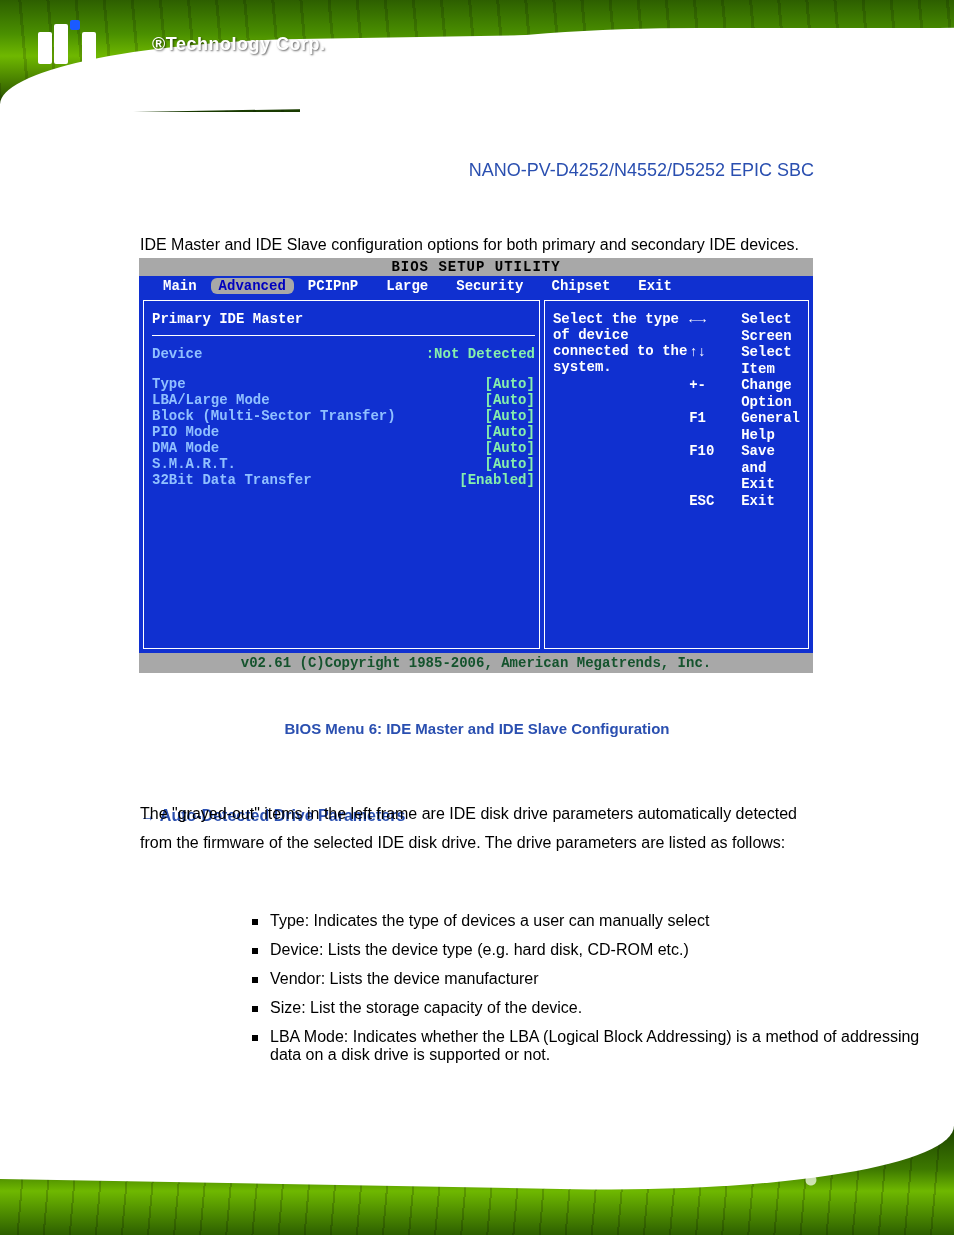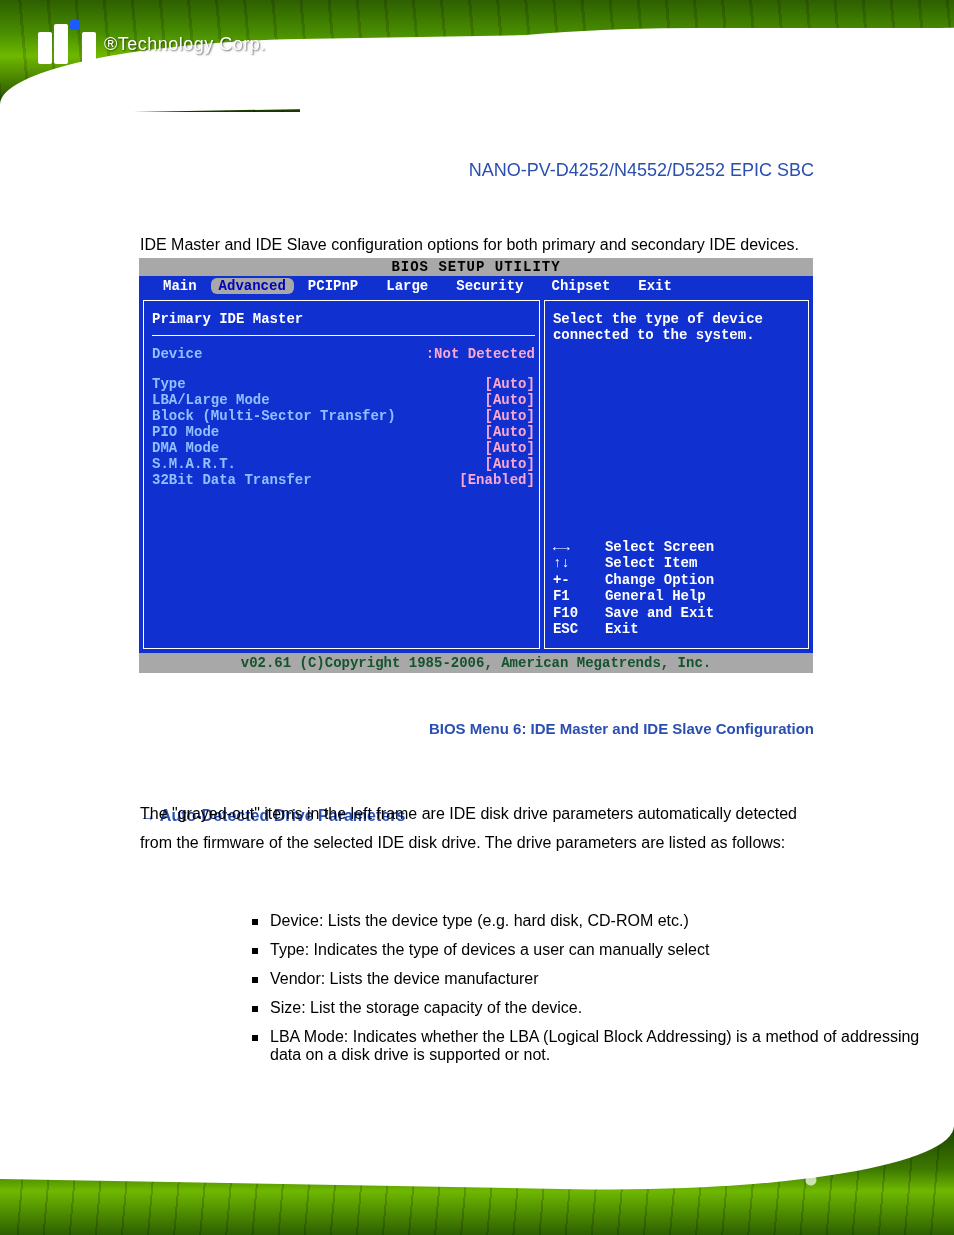--- a/index.html
+++ b/index.html
@@ -64,23 +64,24 @@
     background: #fff;
     border-radius: 2px;
   }
   .iei-mark span:nth-child(1){ height: 32px; }
   .iei-mark span:nth-child(2){ height: 40px; background:#fff; position:relative; }
   .iei-mark span:nth-child(3){ width:10px; height:10px; background:#1a5aff; align-self:flex-start; margin-top:-4px; border-radius:2px;}
   .iei-mark span:nth-child(4){ height: 32px; }
   .iei-text {
     color: #fff;
     font-size: 18px;
-    font-weight: normal;
+    font-weight: bold;
     text-shadow: 1px 1px 2px rgba(0,0,0,0.6);
     letter-spacing: 0.5px;
+    margin-left: 48px;
   }
 
   
   .doc-header {
     position: absolute;
     top: 160px;
     right: 140px;
     font-size: 18px;
     color: #2a4fb0;
   }
@@ -140,49 +141,48 @@
     color: #fff;
     padding: 0 0 8px 0;
   }
   .bios-left hr {
     border: none;
     border-top: 1px solid #fff;
     margin: 0 0 10px 0;
   }
   .bios-row { display: flex; justify-content: space-between; }
   .bios-row .lab { flex: 0 0 280px; }
-  .bios-row .val { color: #f9a8d4; }
+  .bios-row .val { color: #86efac; }
   .bios-right {
     flex: 1;
     background: #1030d0;
     border: 1px solid #fff;
     padding: 10px 8px;
     color: #fff;
     display: flex;
-    flex-direction: column;
     justify-content: space-between;
   }
   .bios-help { line-height: 1.15; }
   .bios-keys { line-height: 1.18; }
   .bios-keys div { display: flex; }
   .bios-keys .k { flex: 0 0 52px; }
   .bios-footer {
     background: #a8a8a8;
     color: #14532d;
     text-align: center;
     padding: 2px 0;
   }
 
   
   .caption {
     position: absolute;
     top: 720px;
     left: 140px;
     right: 140px;
-    text-align: right;
+    text-align: center;
     font-size: 15px;
     color: #2a4fb0;
     font-weight: bold;
   }
 
   
   .autodetect-h {
     position: absolute;
     top: 770px;
     left: 140px;
@@ -368,22 +368,22 @@
   </div>
   <div class="bios-footer">v02.61 (C)Copyright 1985-2006, American Megatrends, Inc.</div>
 </div>
 
 <div class="caption">BIOS Menu 6: IDE Master and IDE Slave Configuration</div>
 
 <div class="autodetect-h">→ Auto-Detected Drive Parameters</div>
 <div class="autodetect-p">The "grayed-out" items in the left frame are IDE disk drive parameters automatically detected from the firmware of the selected IDE disk drive. The drive parameters are listed as follows:</div>
 
 <ul class="bullets">
+  <li>Type: Indicates the type of devices a user can manually select</li>
   <li>Device: Lists the device type (e.g. hard disk, CD-ROM etc.)</li>
-  <li>Type: Indicates the type of devices a user can manually select</li>
   <li>Vendor: Lists the device manufacturer</li>
   <li>Size: List the storage capacity of the device.</li>
   <li>LBA Mode: Indicates whether the LBA (Logical Block Addressing) is a method of addressing data on a disk drive is supported or not.</li>
 </ul>
 
 <div class="page-num">Page 78</div>
 
 <div class="bottom-banner">
   <div class="bottom-swoosh2"></div>
   <div class="bottom-swoosh"></div>

